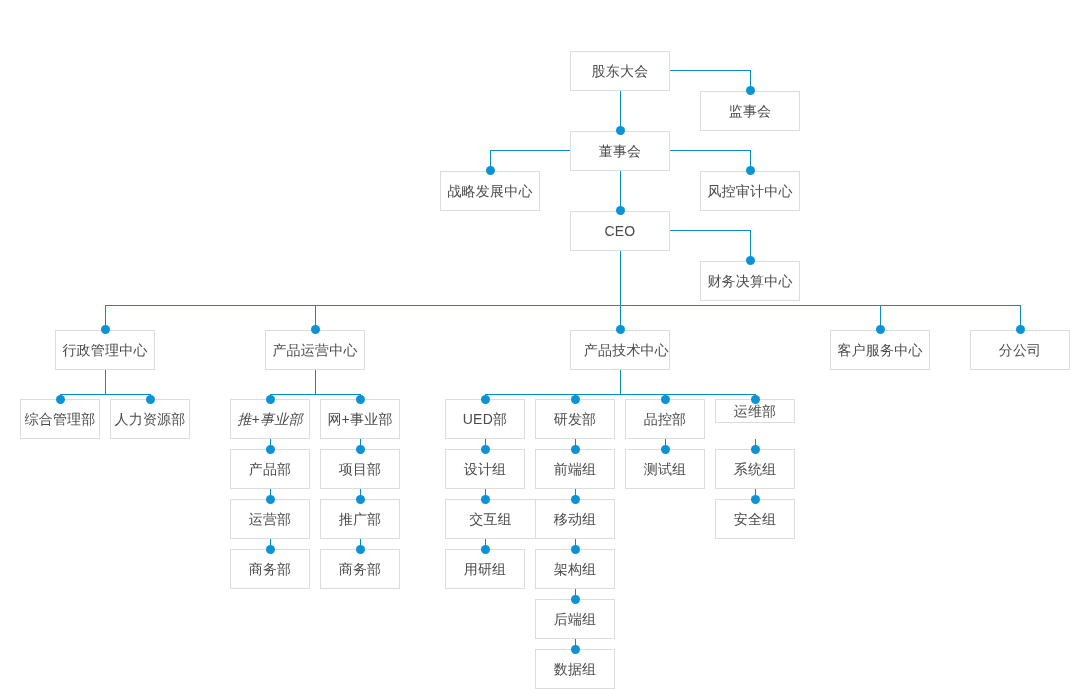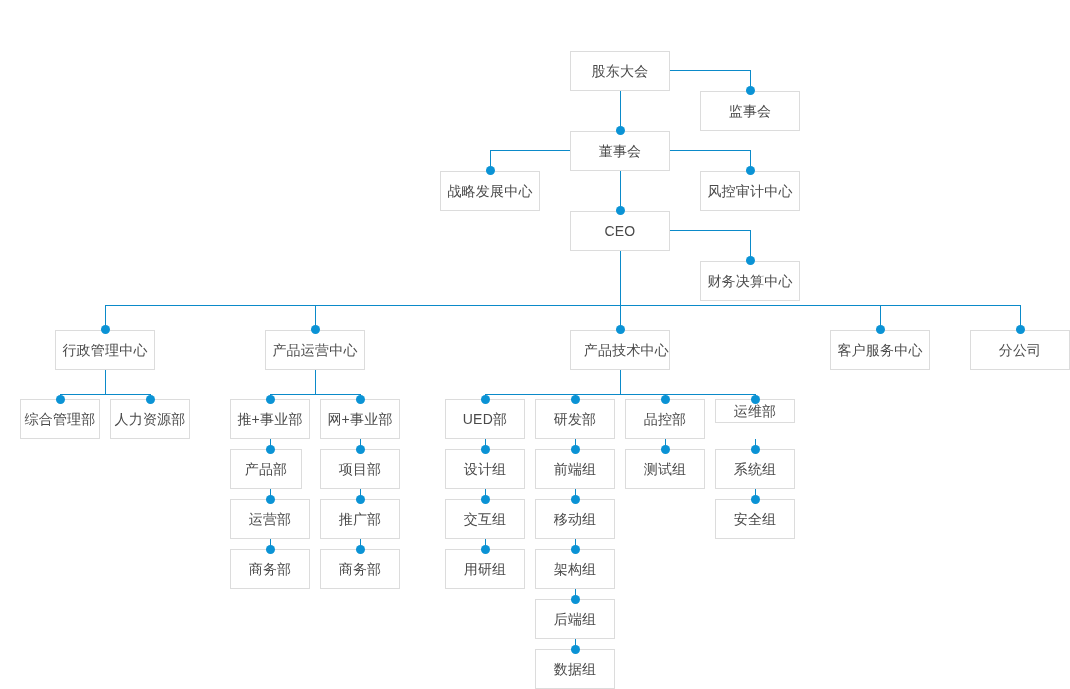--- a/index.html
+++ b/index.html
@@ -213,25 +213,25 @@
   </div>
 
   <div class="node" style="left:20px; top:399px; width:80px; height:40px;">
     <span class="node-label">综合管理部</span>
   </div>
 
   <div class="node" style="left:110px; top:399px; width:80px; height:40px;">
     <span class="node-label">人力资源部</span>
   </div>
 
-  <div class="node" style="left:230px; top:399px; width:80px; height:40px;">
+  <div class="node" style="left:230px; top:399px; width:80px; height:40px;font-style:italic;">
     <span class="node-label">推+事业部</span>
   </div>
 
-  <div class="node" style="left:230px; top:449px; width:72px; height:40px;">
+  <div class="node" style="left:230px; top:449px; width:80px; height:40px;">
     <span class="node-label">产品部</span>
   </div>
 
   <div class="node" style="left:230px; top:499px; width:80px; height:40px;">
     <span class="node-label">运营部</span>
   </div>
 
   <div class="node" style="left:230px; top:549px; width:80px; height:40px;">
     <span class="node-label">商务部</span>
   </div>
@@ -253,21 +253,21 @@
   </div>
 
   <div class="node" style="left:445px; top:399px; width:80px; height:40px;">
     <span class="node-label">UED部</span>
   </div>
 
   <div class="node" style="left:445px; top:449px; width:80px; height:40px;">
     <span class="node-label">设计组</span>
   </div>
 
-  <div class="node" style="left:445px; top:499px; width:80px; height:40px;">
+  <div class="node" style="left:445px; top:499px; width:91px; height:40px;">
     <span class="node-label">交互组</span>
   </div>
 
   <div class="node" style="left:445px; top:549px; width:80px; height:40px;text-align:center;">
     <span class="node-label">用研组</span>
   </div>
 
   <div class="node" style="left:535px; top:399px; width:80px; height:40px;">
     <span class="node-label">研发部</span>
   </div>

